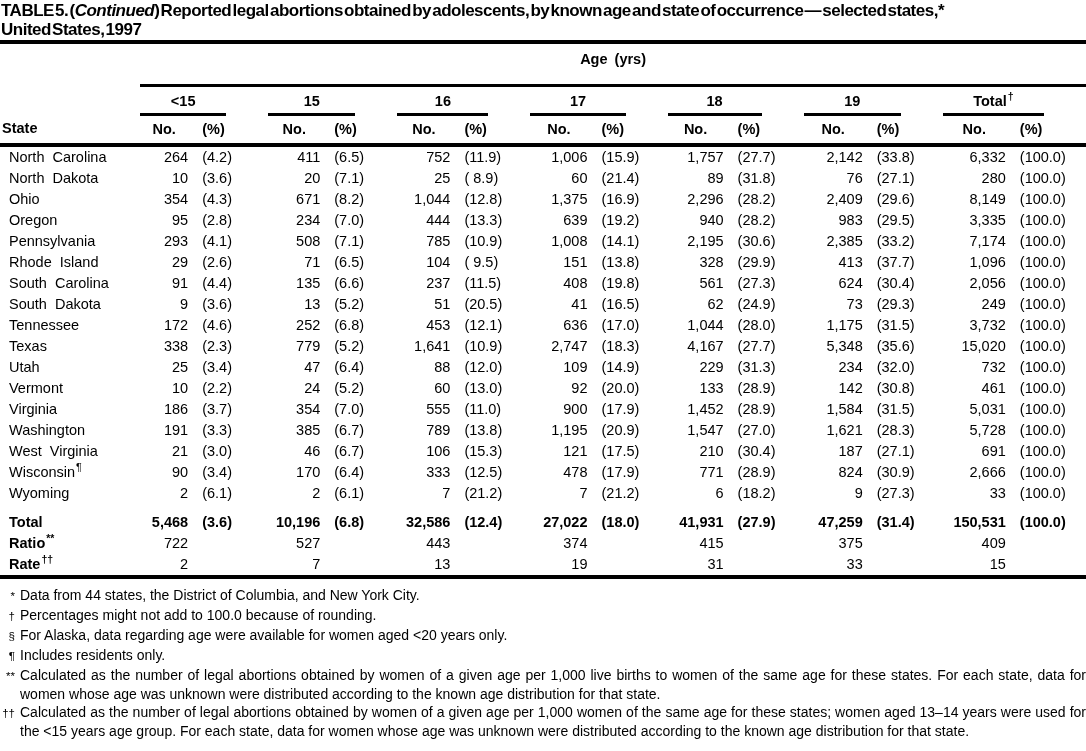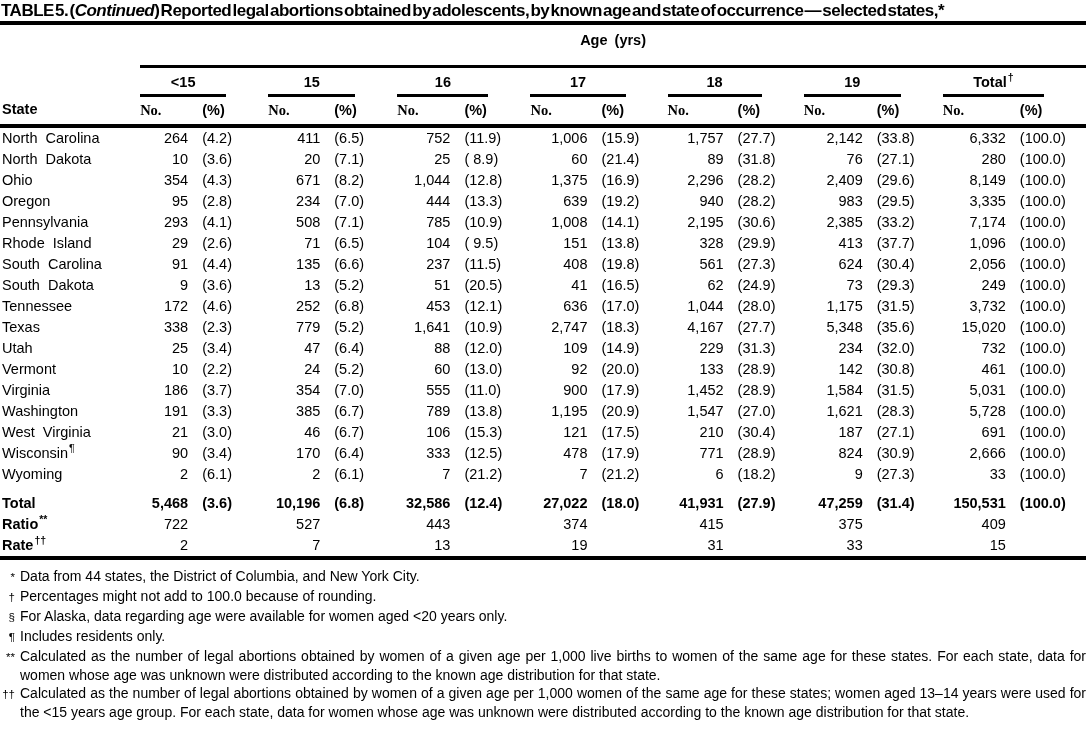--- a/index.html
+++ b/index.html
@@ -32,25 +32,25 @@
   .ageSpan { border-bottom: 3px solid #000; padding-top: 5px; }
   .ageSpan div { text-align: center; padding-bottom: 14px; word-spacing: 3px; }
 
   #group-row th { padding-top: 4px; vertical-align: bottom; }
   #group-row .gl {
     border-bottom: 3px solid #000; text-align: center;
     margin-right: 42px; padding-bottom: 1px;
   }
 
   #sub-row th { border-bottom: 4px solid #000; padding: 3px 0 3px 0; }
-  #sub-row th.no { text-align: left; font-family: Liberation Serif, serif; }
+  #sub-row th.no { text-align: center; }
   #sub-row th.pc { text-align: left; padding-left: 14px; }
 
   tbody th.st {
-    text-align: left; font-weight: normal; padding-left: 2px;
+    text-align: left; font-weight: normal; padding-left: 9px;
     word-spacing: 4px; white-space: nowrap;
   }
   td.no { text-align: right; white-space: pre; }
   td.pc { text-align: left; padding-left: 14px; white-space: pre; }
   td.b  { font-weight: normal; }
   tr.first > th, tr.first > td { padding-top: 8px; }
   tr.tot > td, tr.tot > th { font-weight: bold; }
   tr.sum > th.st { font-weight: bold; }
 
   sup { font-size: 10.5px; line-height: 0; vertical-align: super; margin-left: 1px; }
@@ -62,20 +62,21 @@
         font-size: 11.5px; padding-top: 1px; }
   .ft { flex: 1; text-align: justify; }
 </style>
 </head>
 <body>
 
 <div class="page">
 
   <div class="title">
     <span>TABLE 5. (</span><em>Continued</em><span>) Reported legal abortions obtained by adolescents, by known age and state of occurrence — selected states,*</span>
+    <div class="l2">United States, 1997</div>
   </div>
 
   <div class="rule"></div>
 
   <table>
     <colgroup id="cols">
         <col style="width: 140px;">
         <col style="width: 48px;">
         <col style="width: 80px;">
         <col style="width: 52px;">

